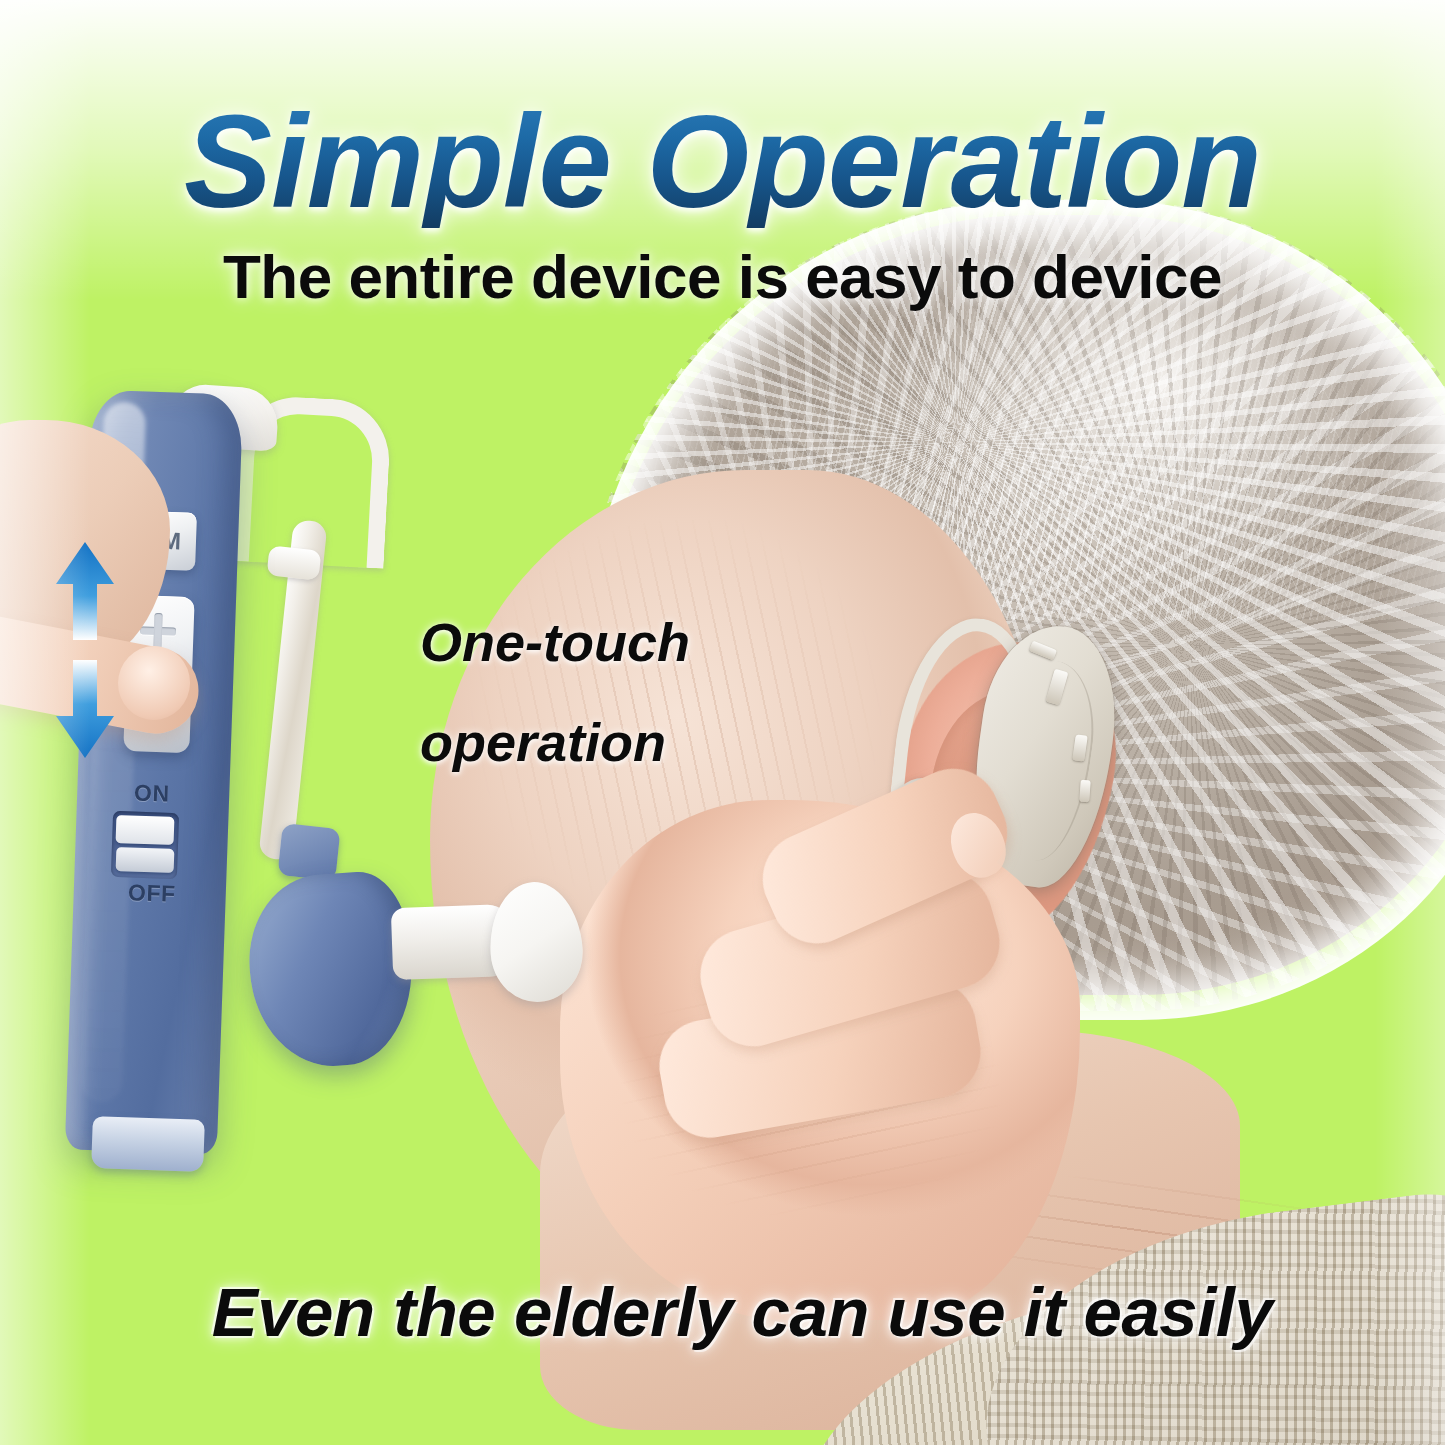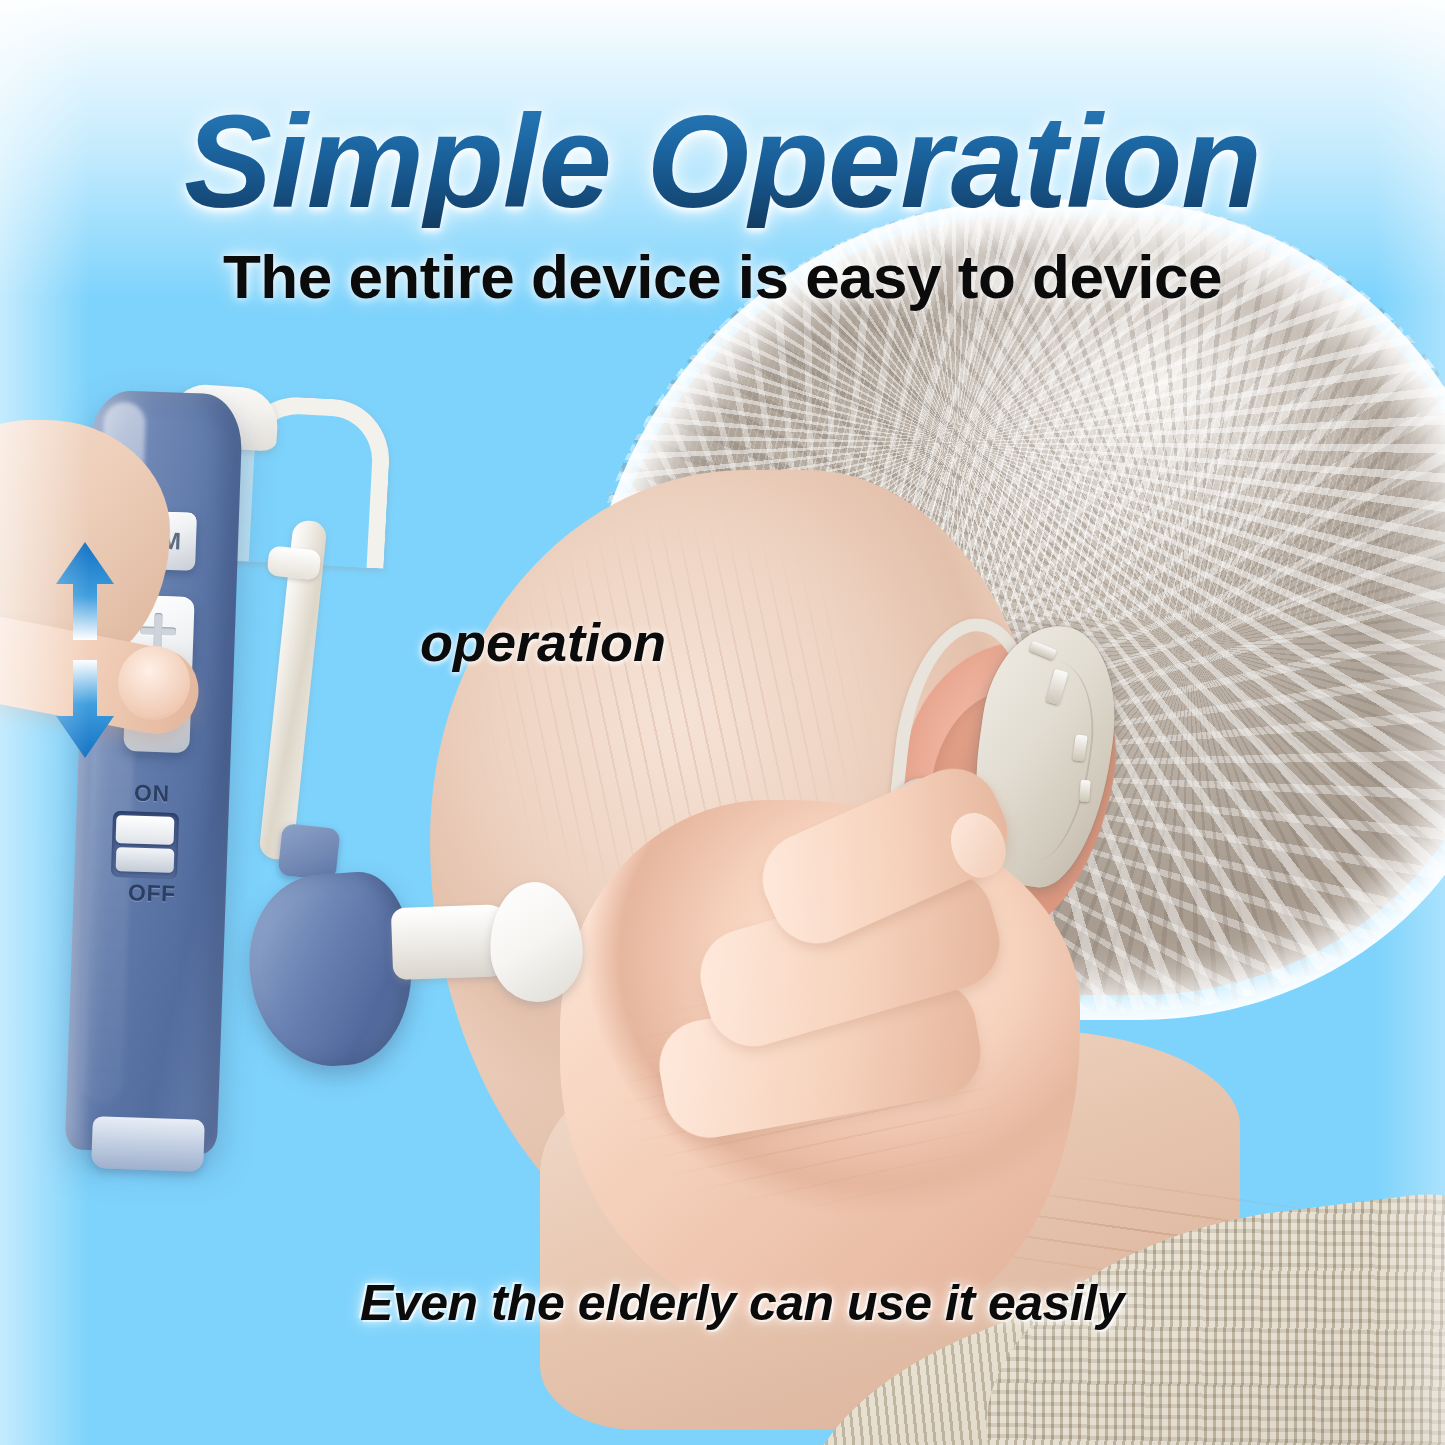--- a/index.html
+++ b/index.html
@@ -1,21 +1,21 @@
 <!DOCTYPE html>
 <html><head>
 <meta charset="utf-8">
 <style>
   html,body{margin:0;padding:0;background:#fff;}
   body{
     width:1445px;height:1445px;overflow:hidden;
     font-family:"Liberation Sans","DejaVu Sans",sans-serif;
     position:relative;
   }
-  .stage{position:absolute;inset:0;background:#7dd3fc;overflow:hidden;}
+  .stage{position:absolute;inset:0;background:#bef264;overflow:hidden;}
 
   
   .photo{position:absolute;inset:0;}
 
   
   .hair{
     position:absolute;left:600px;top:215px;width:900px;height:780px;
     border-radius:50% 46% 42% 52%/58% 54% 44% 46%;
     background:
       radial-gradient(ellipse 46% 40% at 62% 22%, #f3f0ec 0%, rgba(243,240,236,0) 62%),
@@ -360,24 +360,24 @@
   .subtitle{
     position:absolute;left:0;right:0;top:246px;text-align:center;
     font-size:62px;font-weight:700;color:#0b0b0b;line-height:1;letter-spacing:-.5px;
     text-shadow:0 0 10px rgba(255,255,255,.95), 0 0 20px rgba(255,255,255,.8);
   }
   .oneTouch{
     position:absolute;left:420px;top:612px;width:430px;
     font-size:54px;font-weight:700;font-style:italic;color:#0b0b0b;line-height:1.12;
     text-shadow:0 0 9px rgba(255,255,255,.9), 0 2px 4px rgba(255,255,255,.75);
   }
-  .oneTouch .l2{display:block;}
+  .oneTouch .l2{display:block;margin-top:40px;}
   .footer{
     position:absolute;left:0;right:0;top:1278px;text-align:center;
-    font-size:50px;font-weight:700;font-style:italic;color:#0b0b0b;line-height:1;
+    font-size:69px;font-weight:700;font-style:italic;color:#0b0b0b;line-height:1;
     letter-spacing:-.5px;
     text-shadow:0 0 8px rgba(255,255,255,.95),0 0 18px rgba(255,255,255,.85),
                 2px 2px 0 rgba(255,255,255,.6),-2px -2px 0 rgba(255,255,255,.6);
     margin-left:39px;
   }
 </style>
 </head>
 <body>
 
 <div class="stage">
@@ -469,17 +469,18 @@
       </svg>
     </div>
 
     <div class="vignette"></div>
   </div>
 
   <div class="title">Simple Operation</div>
   <div class="subtitle">The entire device is easy to device</div>
 
   <div class="oneTouch">
+    <span>One-touch</span>
     <span class="l2">operation</span>
   </div>
 
   <div class="footer">Even the elderly can use it easily</div>
 </div>
 
 </body></html>

